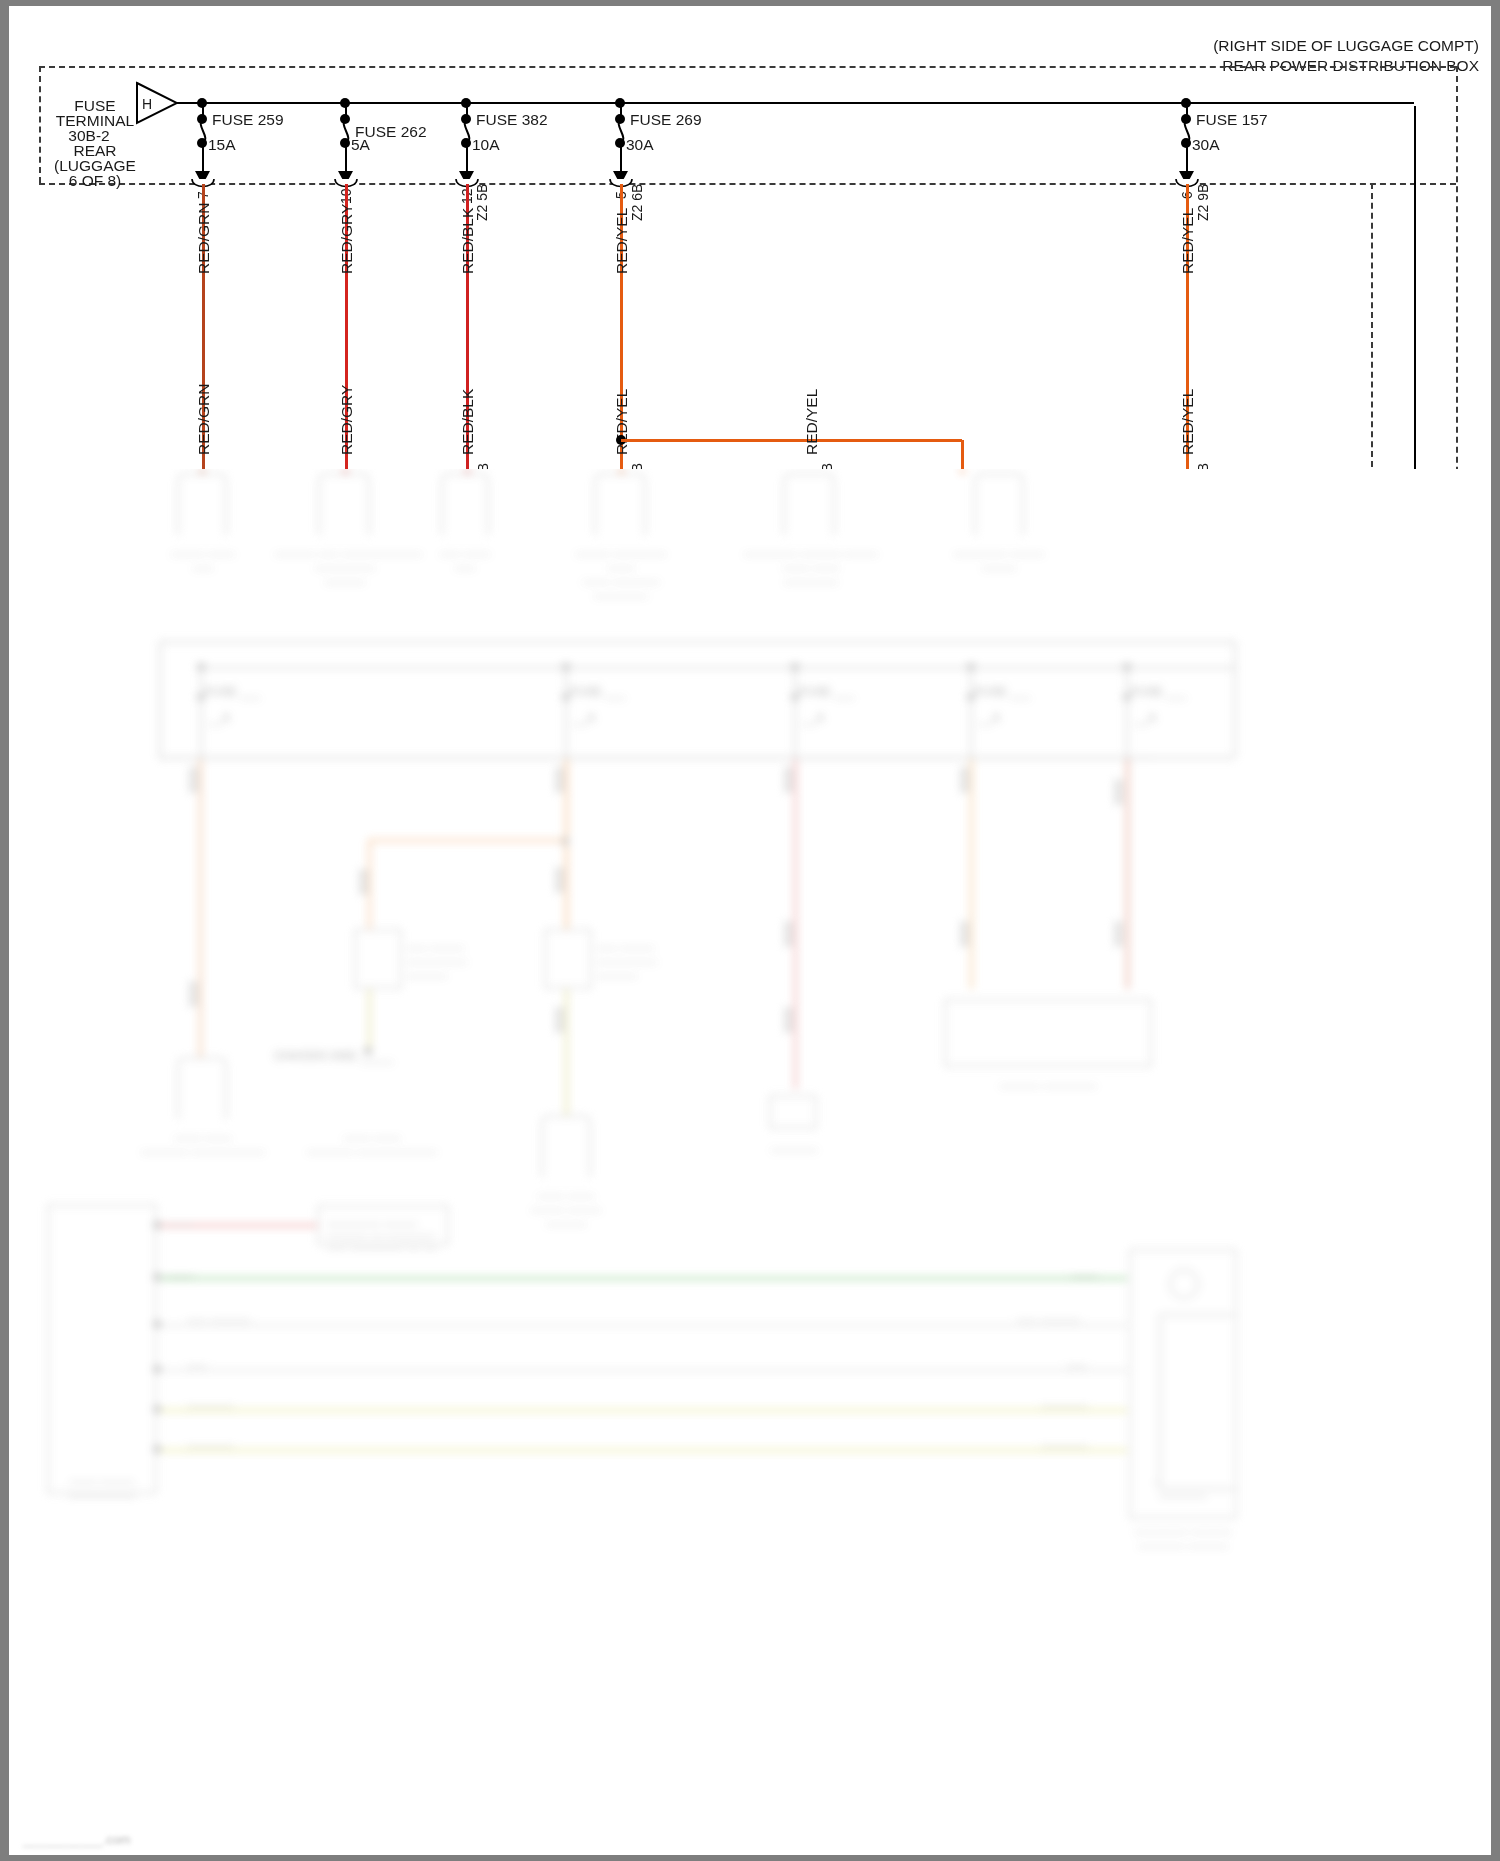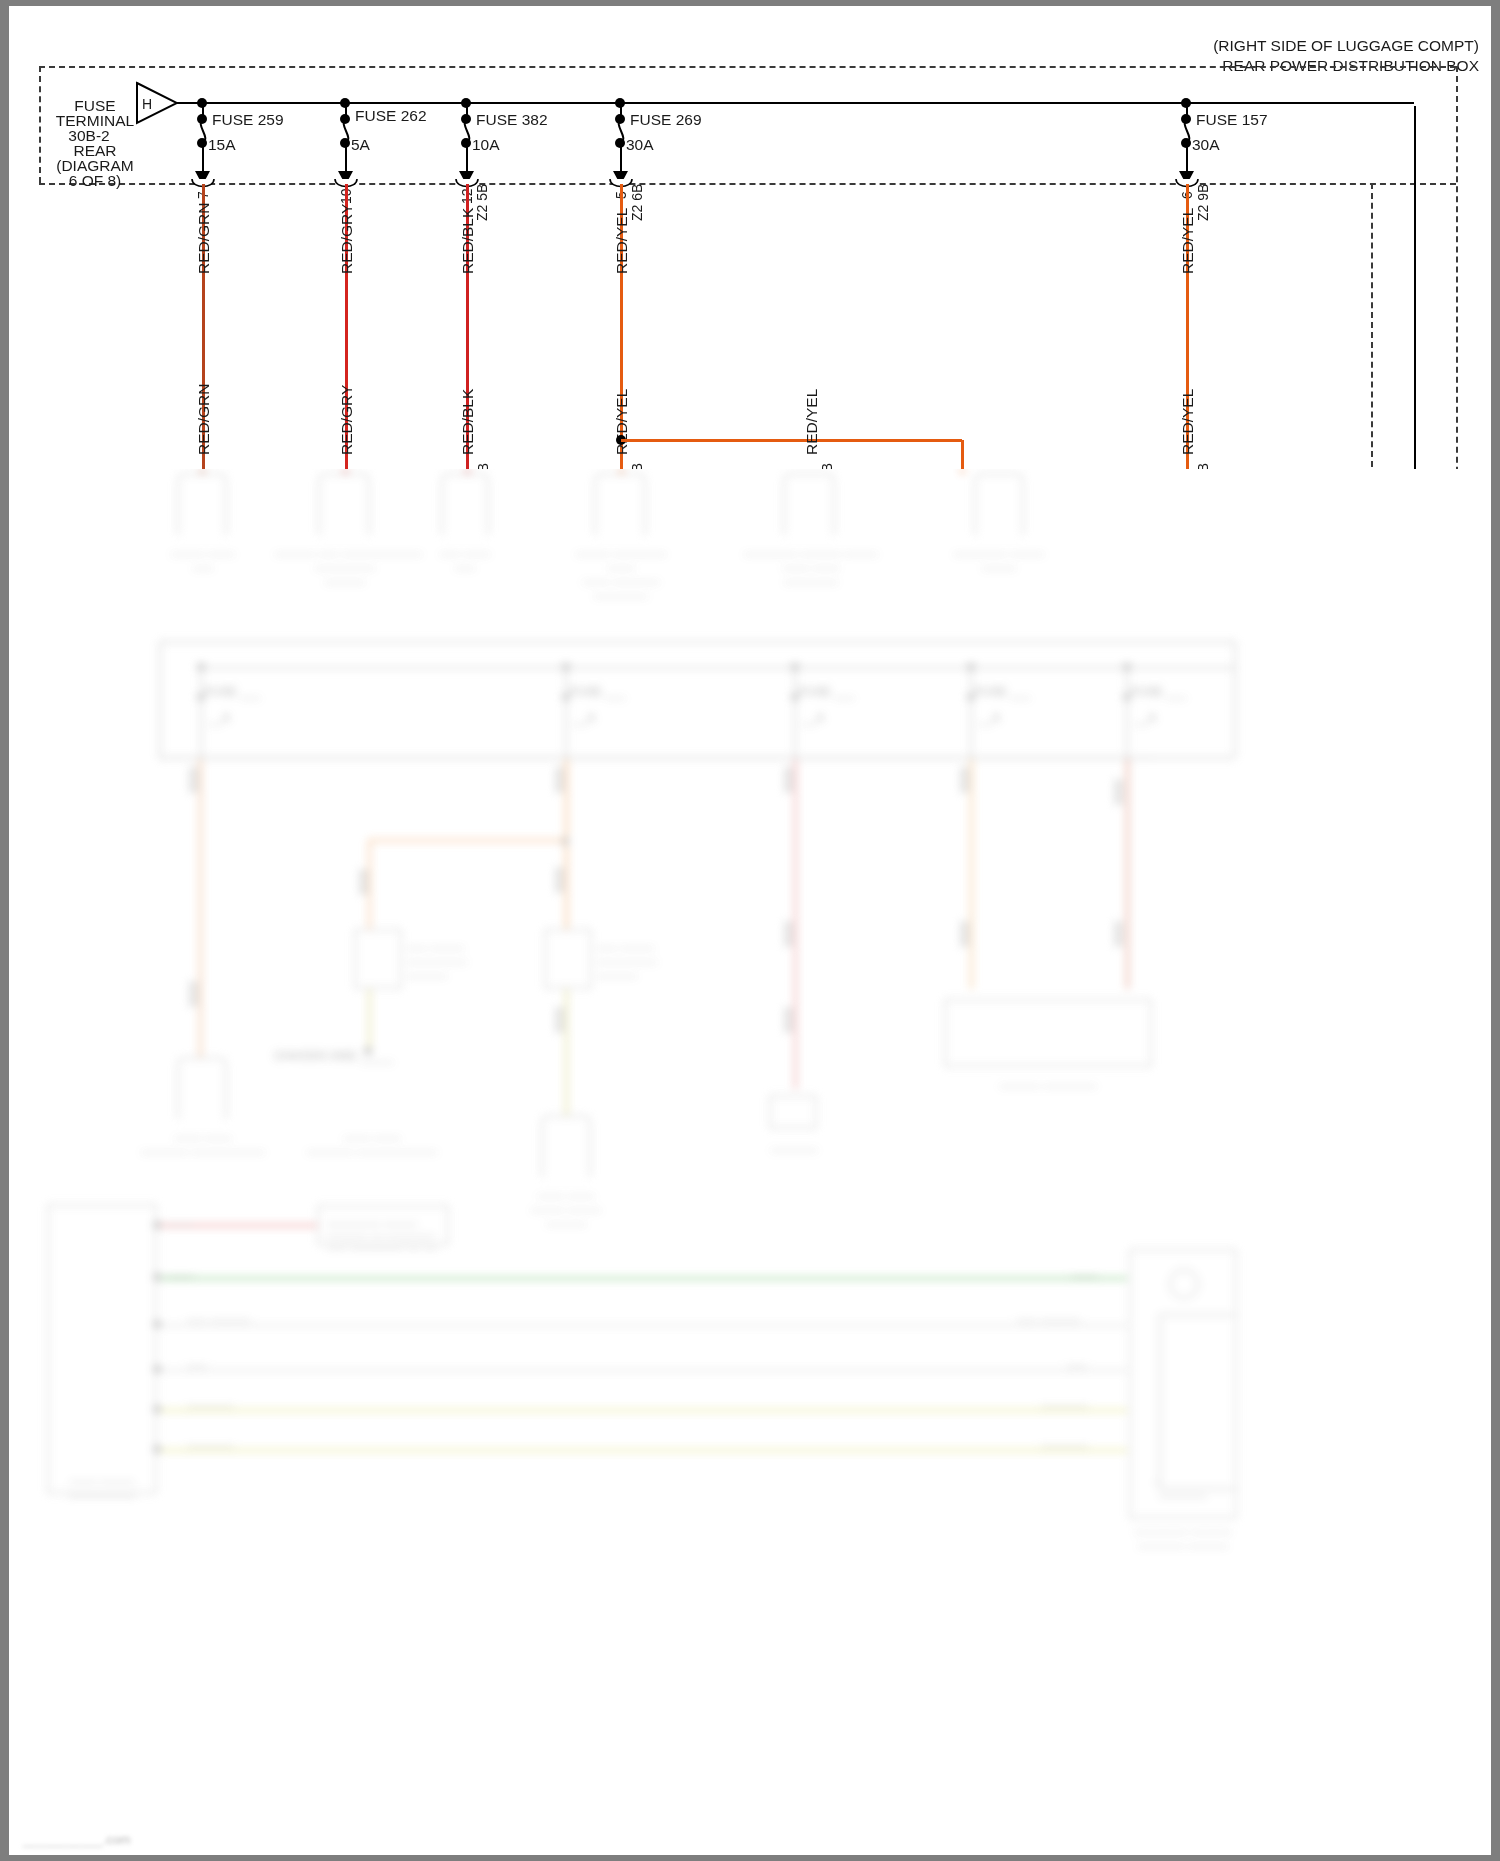--- a/index.html
+++ b/index.html
@@ -141,21 +141,21 @@
     <div class="dash-v" style="left:1362px; top:177px; height:572px;"></div>
     <div class="dash-h" style="left:1362px; top:749px; width:85px;"></div>
 
     <div class="vline" style="left:1405px; top:100px; height:649px;"></div>
     <div class="hline" style="left:1150px; top:749px; width:257px;"></div>
 
     <div class="lbl ctr" style="left:30px; top:90px; width:112px;">FUSE</div>
     <div class="lbl ctr" style="left:30px; top:105px; width:112px;">TERMINAL</div>
     <div class="lbl ctr" style="left:24px; top:120px; width:112px;">30B-2</div>
     <div class="lbl ctr" style="left:30px; top:135px; width:112px;">REAR</div>
-    <div class="lbl ctr" style="left:30px; top:150px; width:112px;">(DIAGRAM</div>
+    <div class="lbl ctr" style="left:30px; top:150px; width:112px;">(LUGGAGE</div>
     <div class="lbl ctr" style="left:30px; top:165px; width:112px;">6 OF 8)</div>
 
     <div class="src-tri" style="left:126px; top:75px; width:44px; height:44px;">
       <svg width="44" height="44" viewBox="0 0 44 44">
         <polygon points="2,2 42,22 2,42" fill="#fff" stroke="#000" stroke-width="2"></polygon>
         <line x1="2" y1="2" x2="2" y2="42" stroke="#000" stroke-width="2"></line>
       </svg>
     </div>
     <div class="lbl" style="left:133px; top:89px; font-size:14px;">H</div>
 
@@ -196,21 +196,21 @@
           <path d="M13 0 C5 6, 21 18, 13 24" fill="none" stroke="#000" stroke-width="2"></path>
         </svg>
     </div>
     <div class="dot" style="left:336px; top:137px;"></div>
     <div class="vline" style="left:336px; top:137px; height:30px;"></div>
     <div class="arrow-dn" style="left:328px; top:160px;">
       <svg width="17" height="20" viewBox="0 0 17 20">
           <polygon points="8.5,19 1,5 16,5" fill="#000"></polygon>
         </svg>
     </div>
-    <div class="lbl" style="left:346px; top:100px;">FUSE 262</div>
+    <div class="lbl" style="left:346px; top:116px;">FUSE 262</div>
     <div class="lbl" style="left:342px; top:129px;">5A</div>
     <div class="lbl-r lbl-sm" style="left:329px; top:198px;">10</div>
     <svg class="fuse-sq" style="left:325px; top:172px;" width="24" height="12" viewBox="0 0 24 12">
         <path d="M1 1 C1 11, 23 11, 23 1" fill="#fff" stroke="#000" stroke-width="1.6"></path>
       </svg>
     <div class="wire w-redgry" style="left:337px; top:178px; height:287px;"></div>
     <div class="lbl-r" style="left:329px; top:268px;">RED/GRY</div>
     <div class="lbl-r" style="left:329px; top:449px;">RED/GRY</div>
     <div class="lbl-r lbl-sm" style="left:329px; top:479px;">10</div>
 

